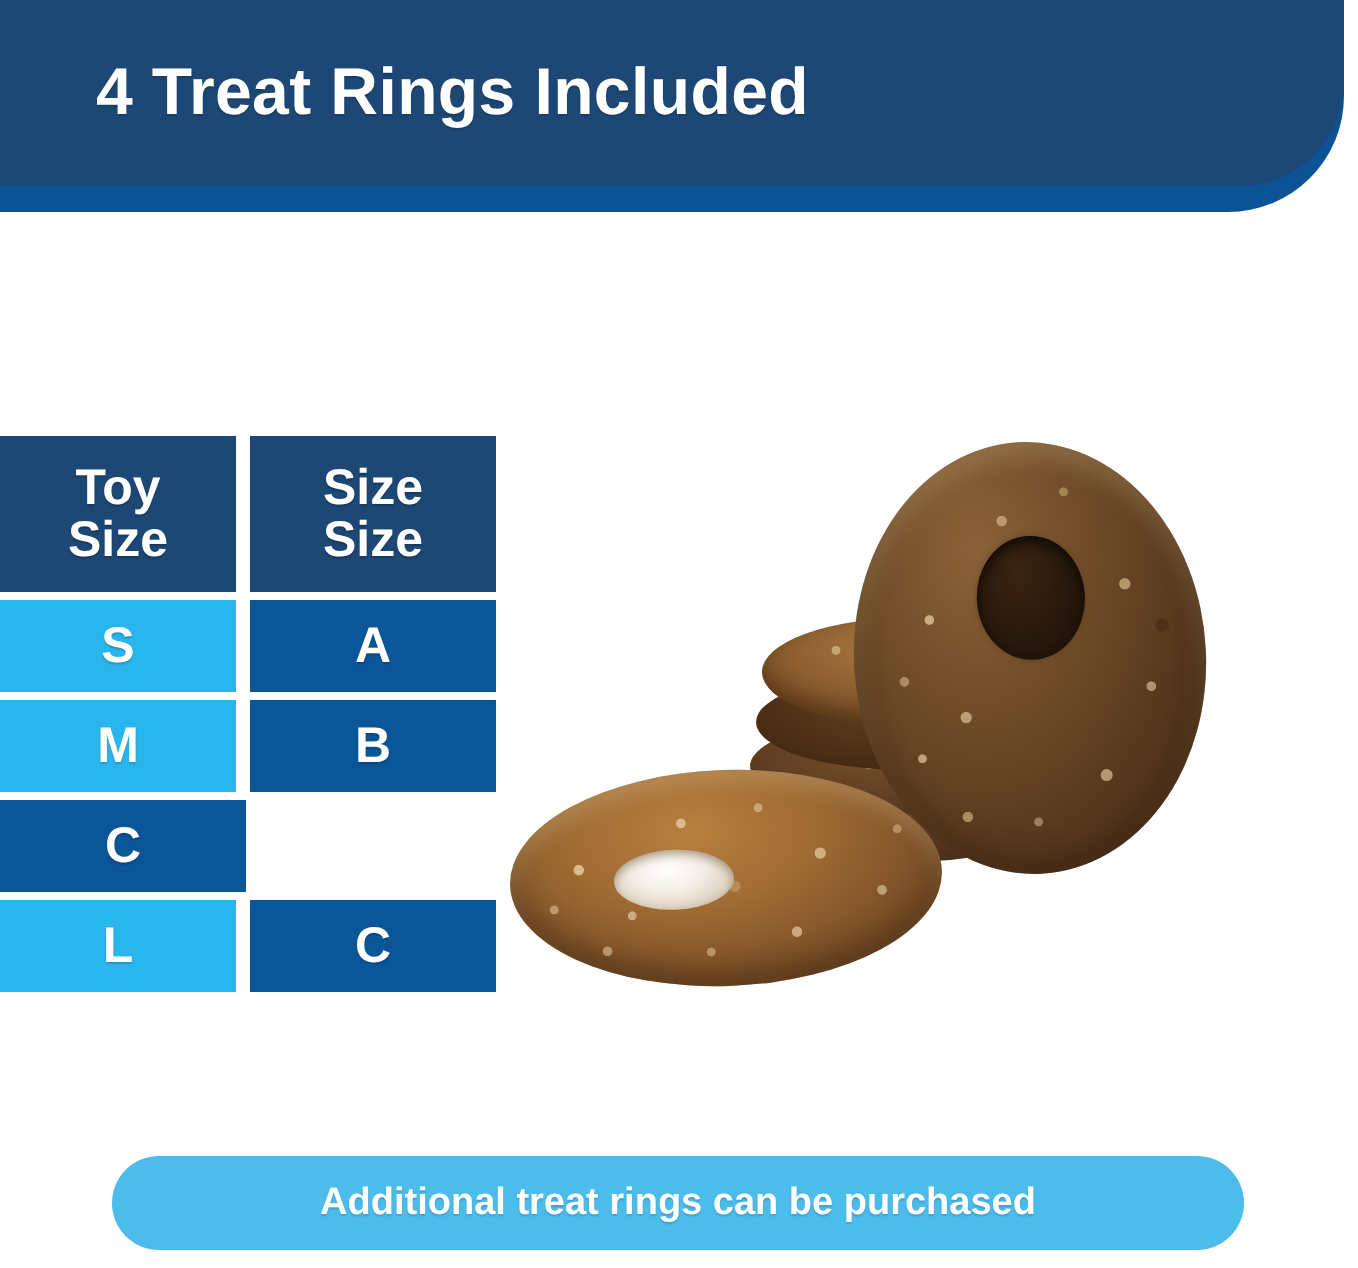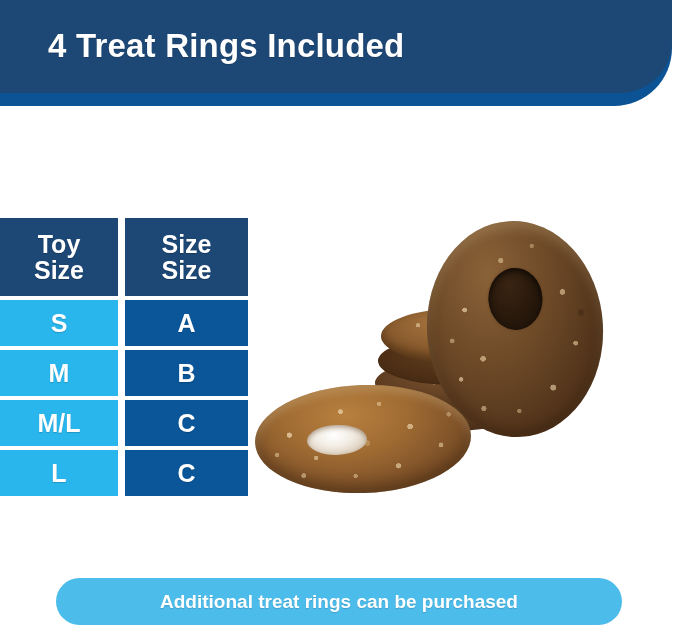--- a/index.html
+++ b/index.html
@@ -266,21 +266,20 @@
     <div class="cell col-toy">S</div>
     <div class="cell col-treat">A</div>
   </div>
 
   <div class="table-row body-row">
     <div class="cell col-toy">M</div>
     <div class="cell col-treat">B</div>
   </div>
 
   <div class="table-row body-row">
-    <div class="cell col-toy">M/L</div>
     <div class="cell col-treat">C</div>
   </div>
 
   <div class="table-row body-row">
     <div class="cell col-toy">L</div>
     <div class="cell col-treat">C</div>
   </div>
 
 </div>
 

